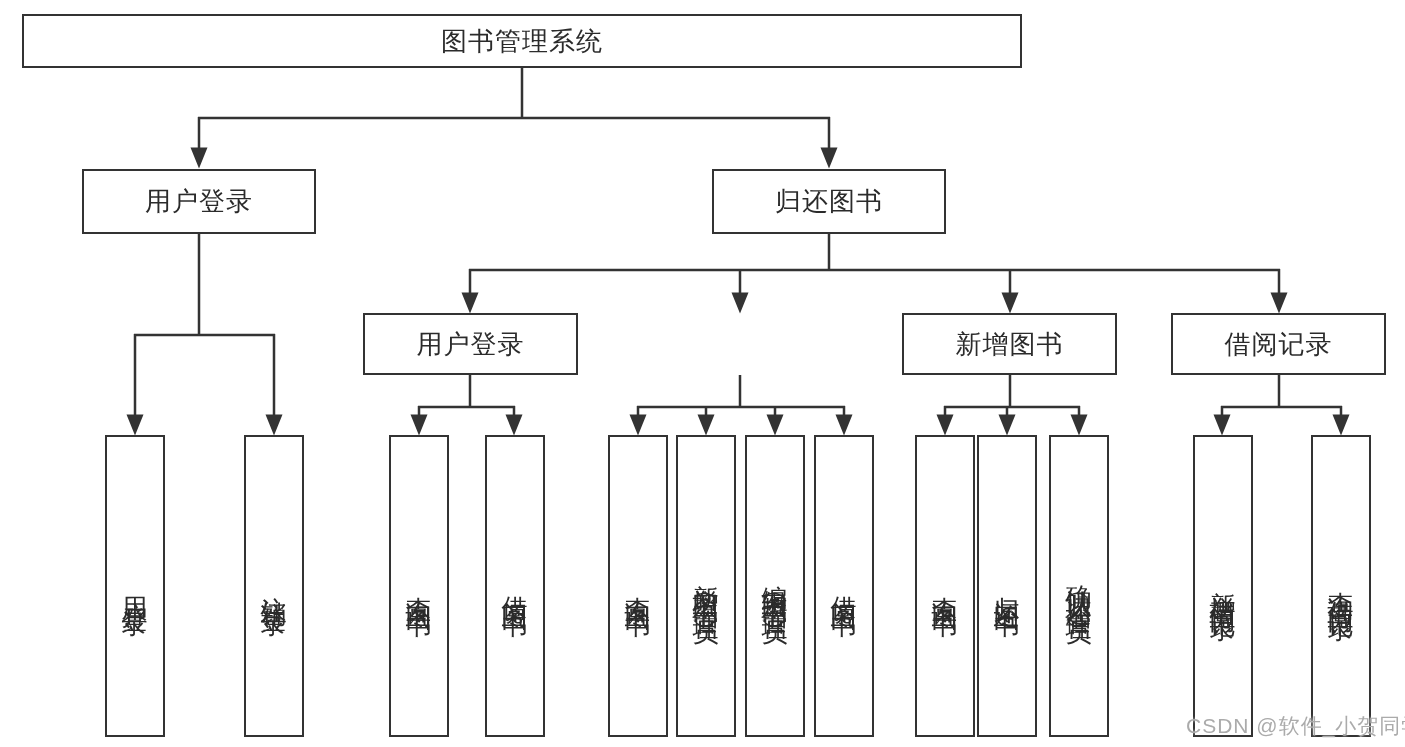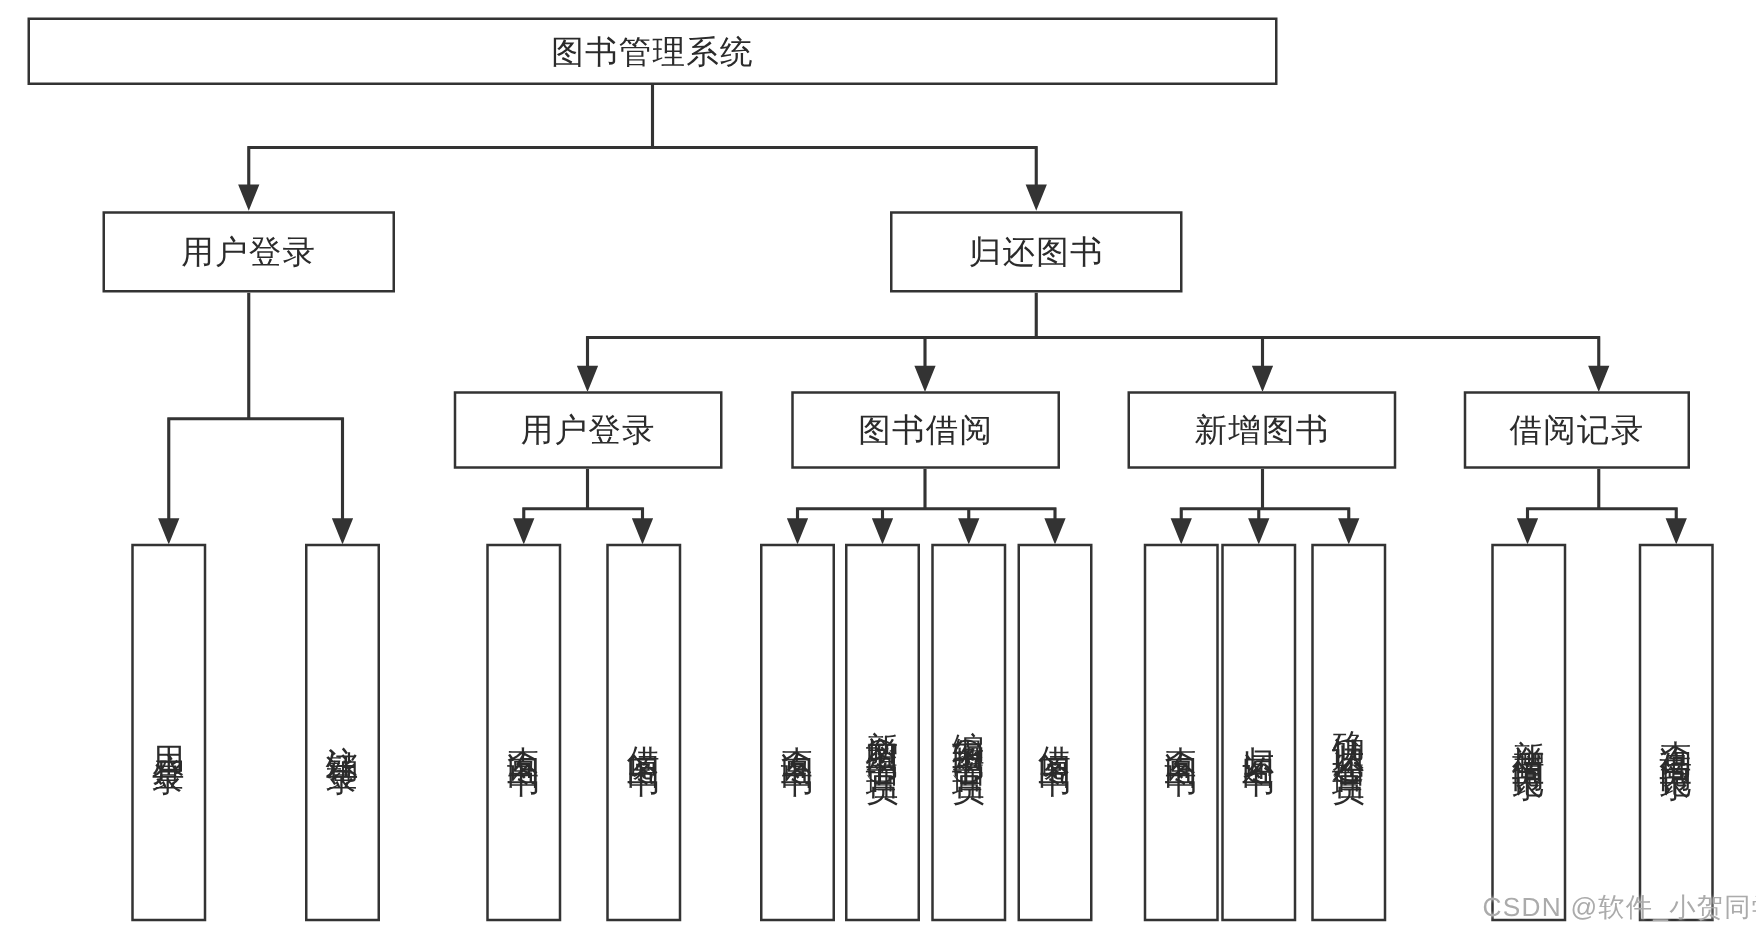--- a/index.html
+++ b/index.html
@@ -19,21 +19,21 @@
     writing-mode:vertical-rl; text-orientation:mixed;
     letter-spacing:5px; line-height:1; white-space:nowrap; font-size:26px;
   }
   
   .root { left:22px;  top:14px;  width:1000px; height:54px; }
   .l2a  { left:82px;  top:169px; width:234px;  height:65px; }
   .l2b  { left:712px; top:169px; width:234px;  height:65px; }
   .l3a  { left:363px; top:313px; width:215px;  height:62px; }
   .l3b  { left:633px; top:313px; width:215px;  height:62px; }
   .l3c  { left:902px; top:313px; width:215px;  height:62px; }
-  .l3d  { left:1171px;top:313px; width:181px;  height:62px; }
+  .l3d  { left:1171px;top:313px; width:215px;  height:62px; }
   .leaf { top:435px; width:60px; height:302px; }
   .a1 { left:105px; }  .a2 { left:244px; }
   .b1 { left:389px; }  .b2 { left:485px; }
   .c1 { left:608px; }  .c2 { left:676px; }  .c3 { left:745px; }  .c4 { left:814px; }
   .d1 { left:915px; }  .d2 { left:977px; }  .d3 { left:1049px; }
   .e1 { left:1193px; } .e2 { left:1311px; }
   .watermark {
     position:absolute; left:1186px; top:712px; z-index:9;
     font-size:21px; letter-spacing:1px; color:#ababab;
     text-shadow:0 0 3px rgba(255,255,255,0.9); white-space:nowrap;
@@ -96,23 +96,20 @@
   <div class="box l2a">
     <span class="lbl">用户登录</span>
   </div>
   <div class="box l2b">
     <span class="lbl">归还图书</span>
   </div>
 
   <div class="box l3a">
     <span class="lbl">用户登录</span>
   </div>
-  <div class="box l3b">
-    <span class="lbl">图书借阅</span>
-  </div>
   <div class="box l3c">
     <span class="lbl">新增图书</span>
   </div>
   <div class="box l3d">
     <span class="lbl">借阅记录</span>
   </div>
 
   <div class="box leaf a1">
     <span class="lbl">用户登录</span>
   </div>

